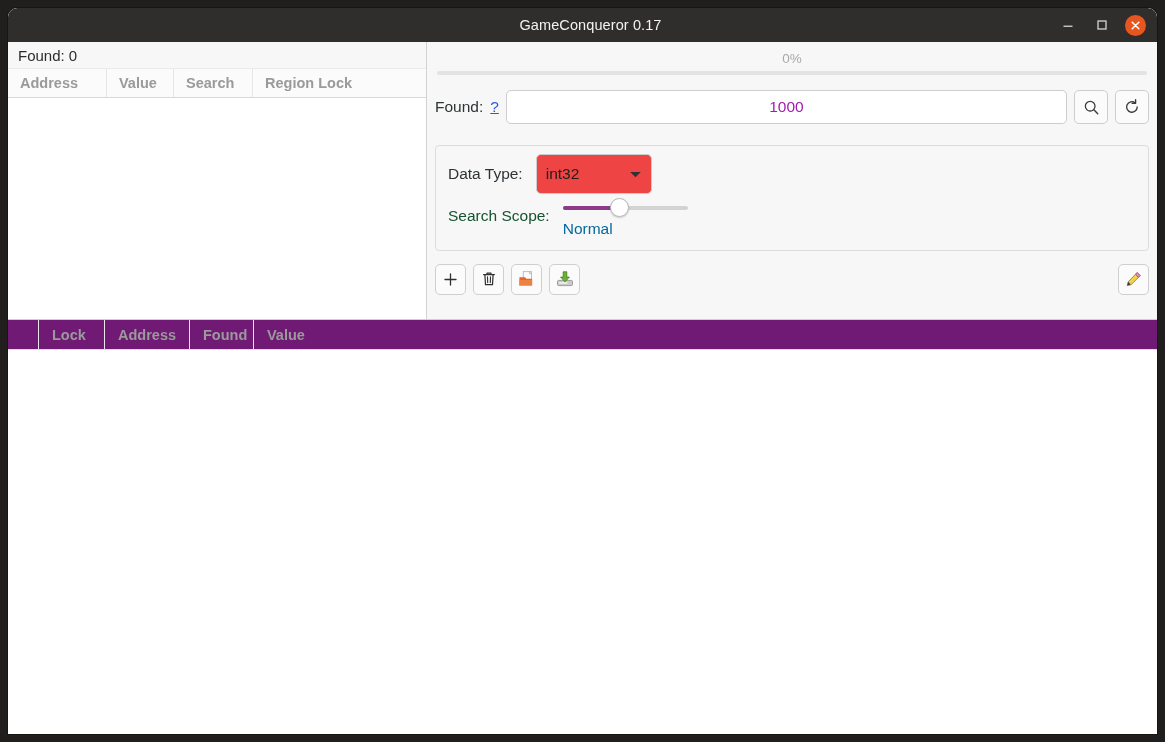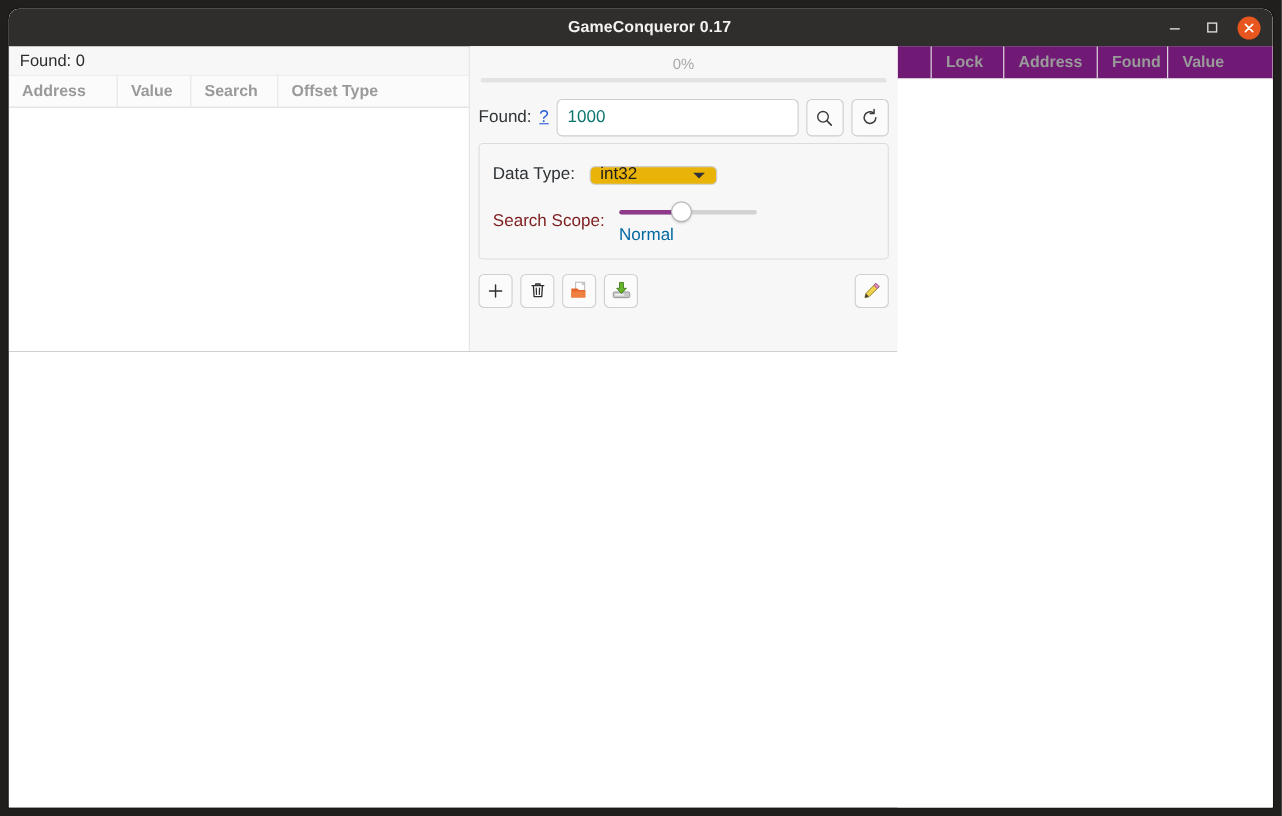--- a/index.html
+++ b/index.html
@@ -43,21 +43,21 @@
     display: flex;
     align-items: center;
     position: relative;
   }
   .title-text {
     position: absolute;
     left: 16px; right: 0;
     text-align: center;
     color: #f4f2f0;
     font-size: 14.5px;
-    font-weight: bold;
+    font-weight: normal;
     letter-spacing: .1px;
     pointer-events: none;
   }
   .win-controls {
     margin-left: auto;
     display: flex;
     align-items: center;
     gap: 12px;
     padding-right: 11px;
   }
@@ -72,20 +72,21 @@
     width: 21px; height: 21px;
     border-radius: 50%;
     background: #e8561f;
     color: #fff;
   }
 
   
   .body-area {
     flex: 1 1 auto;
     display: flex;
+    flex-direction: column;
     background: #ffffff;
     min-height: 0;
   }
 
   .top-split {
     display: flex;
     height: 278px;
     flex: 0 0 278px;
     border-bottom: 1px solid #cfcfcf;
   }
@@ -217,80 +218,81 @@
     font-size: 15.5px;
     cursor: default;
   }
   .value-input {
     flex: 1 1 auto;
     height: 34px;
     border: 1px solid #cdcdcd;
     border-radius: 5px;
     background: #ffffff;
     font-size: 15.5px;
-    color: #0f766e;
+    color: #a21caf;
     padding: 0 9px;
     font-family: "Liberation Sans", sans-serif;
     min-width: 0;
+    text-align: center;
   }
   .sq-btn {
     width: 34px; height: 34px;
     flex: 0 0 34px;
     background: #fbfbfb;
     border: 1px solid #cdcdcd;
     border-radius: 5px;
     display: flex;
     align-items: center;
     justify-content: center;
     cursor: default;
   }
 
   
   .options-frame {
     border: 1px solid #dcdcdc;
     border-radius: 4px;
     background: #f7f7f7;
     padding: 9px 17px 11px 12px;
     flex: 0 0 auto;
-    margin-top: 2px;
+    margin-top: 17px;
   }
   .opt-row {
     display: flex;
     align-items: center;
     gap: 13px;
     height: 38px;
   }
   .opt-label {
     font-size: 15.5px;
     color: #2f3336;
     white-space: nowrap;
   }
   .combo {
     width: 116px;
-    height: 17px;
-    background: #eab308;
+    height: 40px;
+    background: #ef4444;
     border: 1px solid #cdcdcd;
     border-radius: 5px;
     display: flex;
     align-items: center;
     padding: 0 9px;
     justify-content: space-between;
     cursor: default;
   }
   .combo-val { font-size: 15.5px; color: #1d1d1d; }
 
   .opt-row2 {
     display: flex;
     align-items: flex-start;
     gap: 13px;
     height: 46px;
   }
   .opt-label2 {
     font-size: 15.5px;
-    color: #7f1d1d;
+    color: #14532d;
     white-space: nowrap;
     padding-top: 14px;
   }
   .slider-box { width: 125px; position: relative; padding-top: 6px; }
   .slider-track {
     position: relative;
     height: 4px;
     background: #d3d3d3;
     border-radius: 3px;
     margin-top: 7px;
@@ -408,21 +410,21 @@
       <div class="top-split">
 
         <div class="results-pane">
           <div class="found-bar">
             <span>Found: 0</span>
           </div>
           <div class="col-head">
             <div class="ch c-addr">Address</div>
             <div class="ch c-val">Value</div>
             <div class="ch c-off">Search</div>
-            <div class="ch c-reg">Offset Type</div>
+            <div class="ch c-reg">Region Lock</div>
           </div>
           <div class="list-body"></div>
         </div>
 
         <div class="scan-pane">
 
 
           <div class="progress-wrap">
             <div class="progress-pct">0%</div>
             <div class="progress-track"></div>

